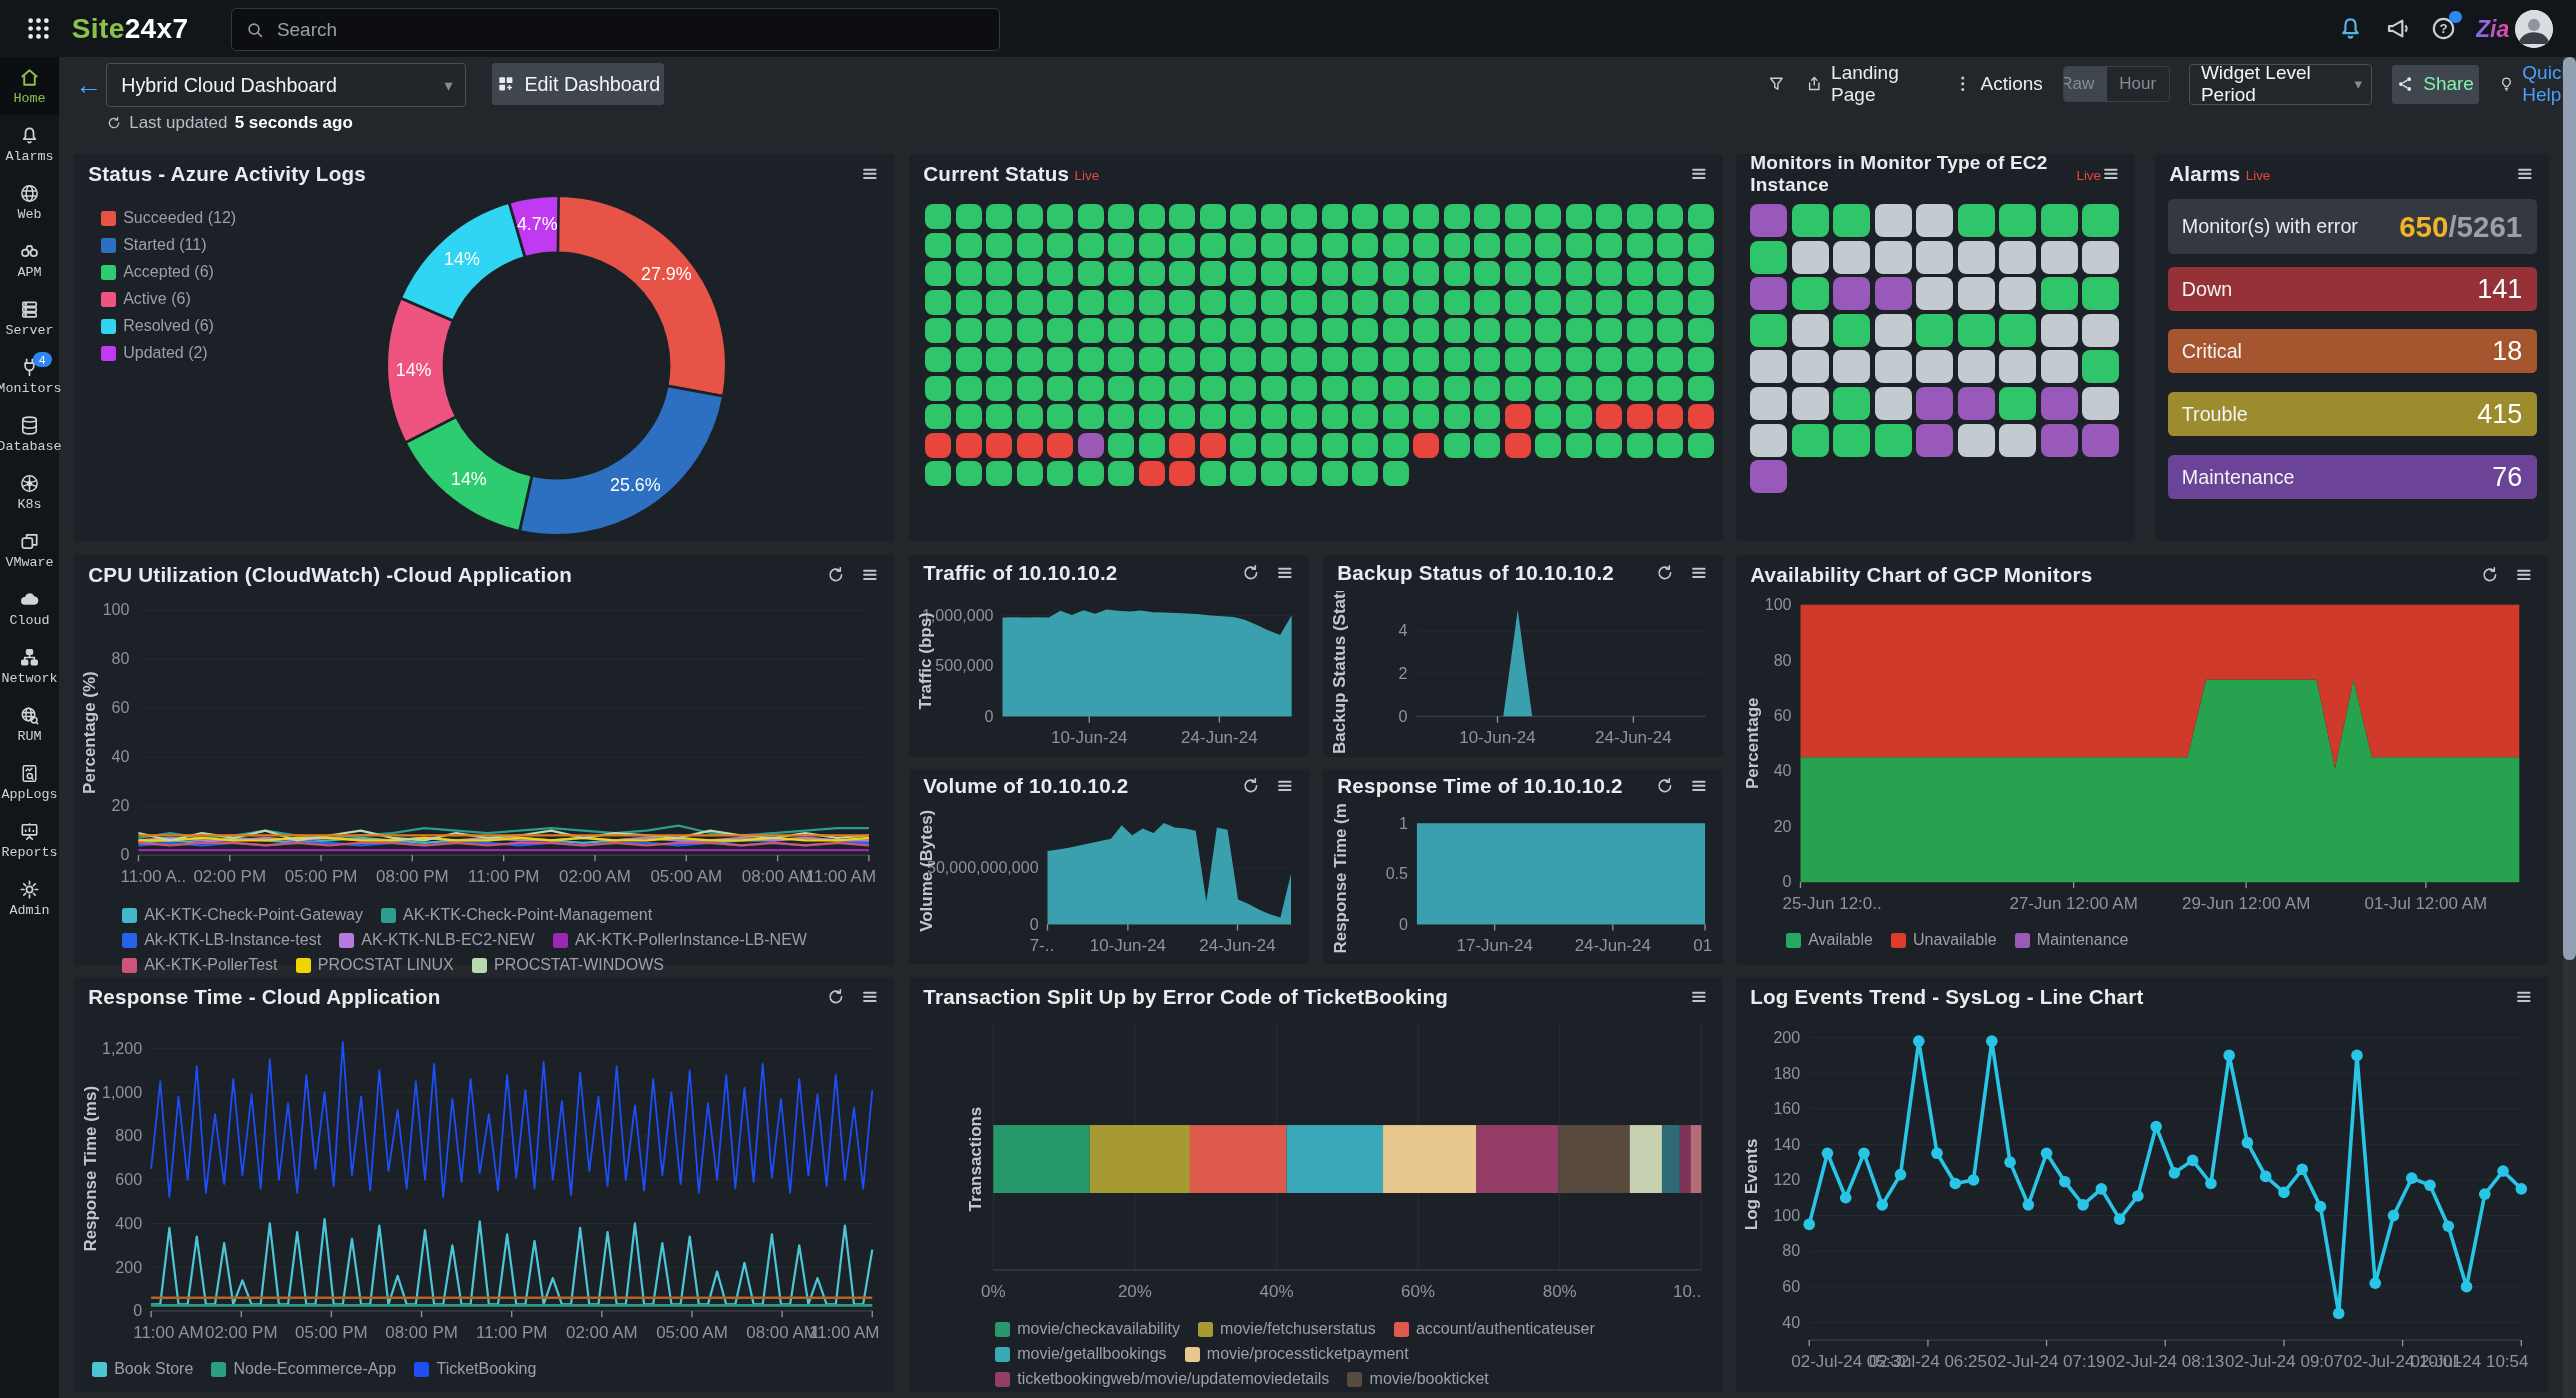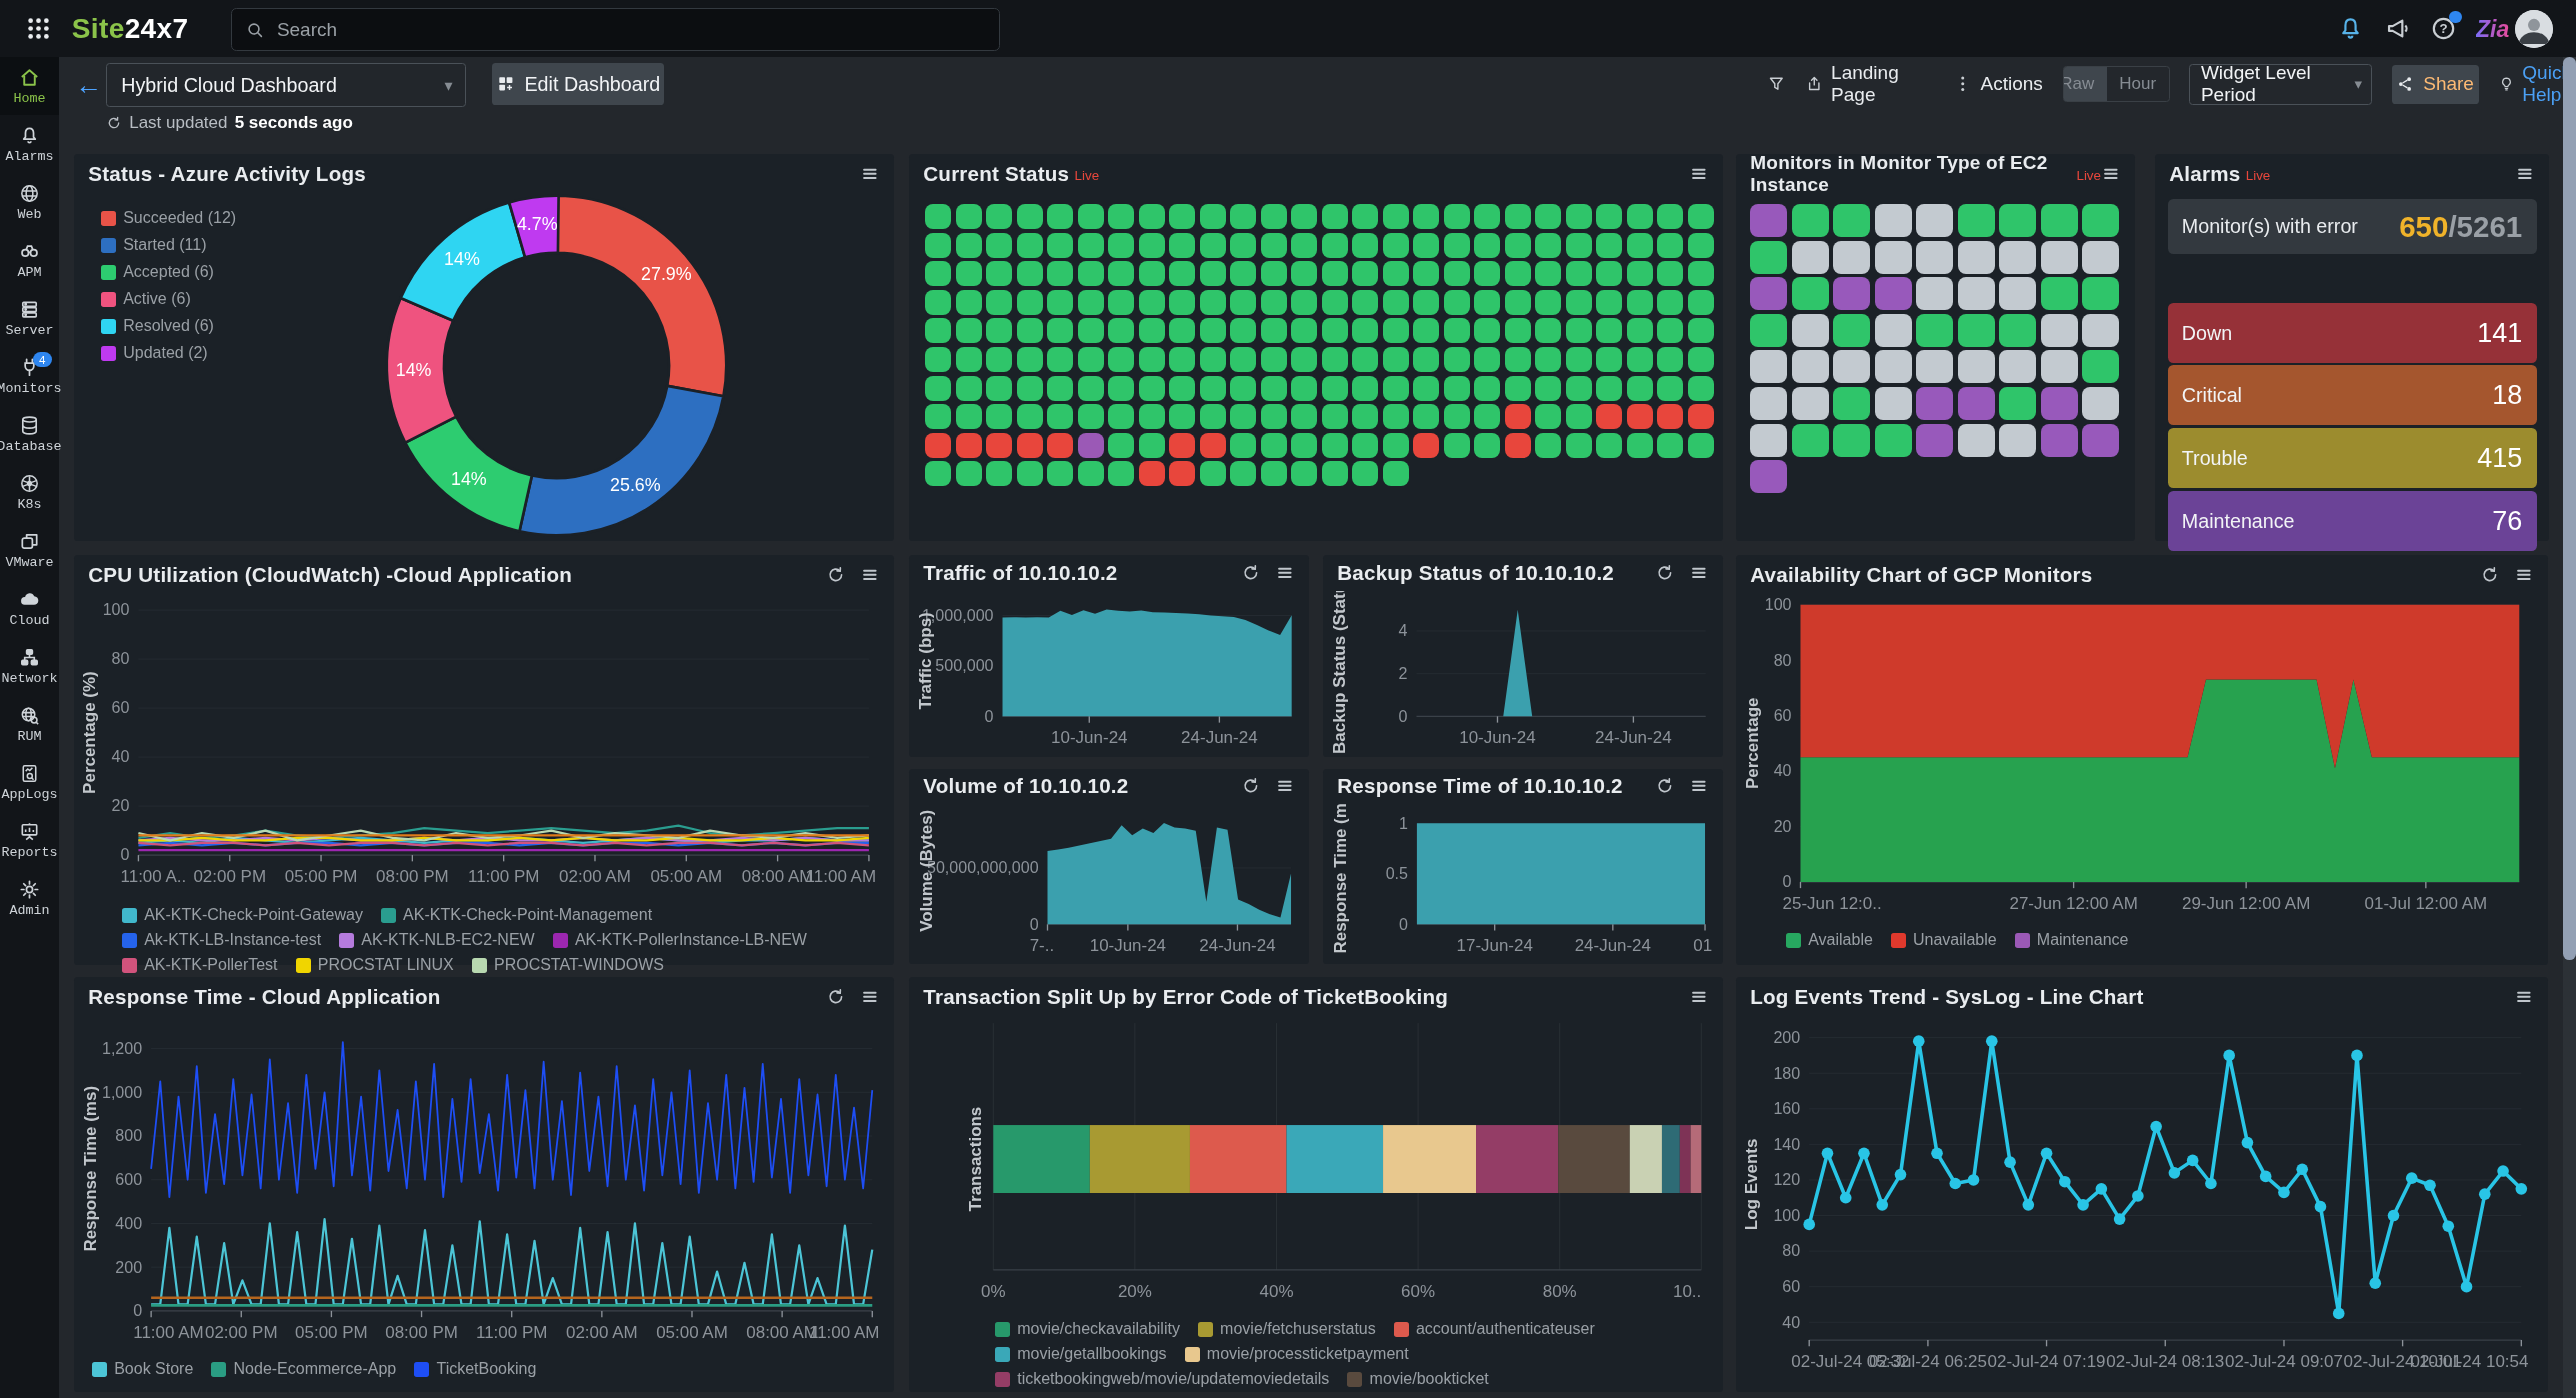--- a/index.html
+++ b/index.html
@@ -45,21 +45,21 @@
   .tico{width:21.5px;height:21.5px;color:#c9ced3;cursor:pointer;}
   .tlink{display:flex;align-items:center;gap:7.2px;font-size:19px;color:#e9ecef;cursor:pointer;}
   #toggle{display:flex;border:0.9px solid #3a4046;border-radius:3.6px;overflow:hidden;height:34px;justify-content:flex-end;}
   #toggle span{font-size:17px;color:#868c93;padding:5.4px 12.5px;line-height:23px;cursor:pointer;}
   #toggle .sel{background:#3f464d;}
   #period-select{width:208px;height:39px;border:0.9px solid #4a5158;border-radius:3.6px;display:flex;align-items:center;justify-content:space-between;cursor:pointer;}
   #period-select .lbl{font-size:19px;margin-left:10.7px;color:#f2f4f6;}
   #period-select .caret{color:#868c93;margin-right:9px;font-size:15px;}
   #share-btn{width:100px;height:39px;background:#3f464d;border-radius:3.6px;display:flex;align-items:center;justify-content:center;gap:9px;cursor:pointer;}
   #share-btn .ico{width:18px;height:18px;color:#e9ecef;}
-  #share-btn span{font-size:19px;color:#fdba74;}
+  #share-btn span{font-size:19px;color:#86efac;}
   #quick-help{display:flex;align-items:center;gap:7.2px;cursor:pointer;}
   #quick-help .ico{width:19.7px;height:19.7px;color:#c9ced3;}
   #quick-help span{font-size:19px;color:#4ba0f5;}
   
   .widget{position:absolute;background:#1b2127;border-radius:3.6px;}
   .whead{display:flex;align-items:center;height:39px;padding:0 14.3px;}
   .wtitle{font-size:20.6px;font-weight:600;color:#e9ecef;margin:0;letter-spacing:0.2px;}
   .live{color:#e8473c;font-size:13.4px;margin-left:5.4px;margin-top:3.6px;}
   .wicons{margin-left:auto;display:flex;gap:14.3px;}
   .wic{width:19.7px;height:19.7px;color:#c0c6cc;cursor:pointer;}
@@ -75,21 +75,21 @@
   
   .hm-grid{position:absolute;display:flex;flex-direction:column;gap:3.6px;}
   .hm-row{display:flex;gap:4.5px;}
   .hm-cell{border-radius:8px;}
   
   .al-box{position:absolute;left:12.5px;right:12.5px;border-radius:5.4px;display:flex;align-items:center;padding:0 14.3px;box-sizing:border-box;}
   #al-err{top:45px;height:55px;background:#33393f;}
   #al-err .lb{font-size:19.7px;color:#e9ecef;}
   #al-err .num{margin-left:auto;font-size:29.5px;font-weight:bold;color:#f0b32a;}
   #al-err .tot{font-size:29.5px;font-weight:bold;color:#9aa0a6;}
-  .al-row{height:60px;margin-top:36px;}
+  .al-row{height:44px;}
   .al-row .lb{font-size:19.7px;color:#f2f4f6;}
   .al-row .num{margin-left:auto;font-size:27px;font-weight:normal;color:#ffffff;}
   
   #sb-track{position:absolute;left:2563px;top:57px;width:12.5px;height:1341px;background:#2c3136;}
   #sb-thumb{position:absolute;left:0;top:0;width:12.5px;height:903px;background:#93a0b4;border-radius:6.3px;cursor:grab;}
 </style>
 </head>
 <body>
 
 <header id="topbar">

